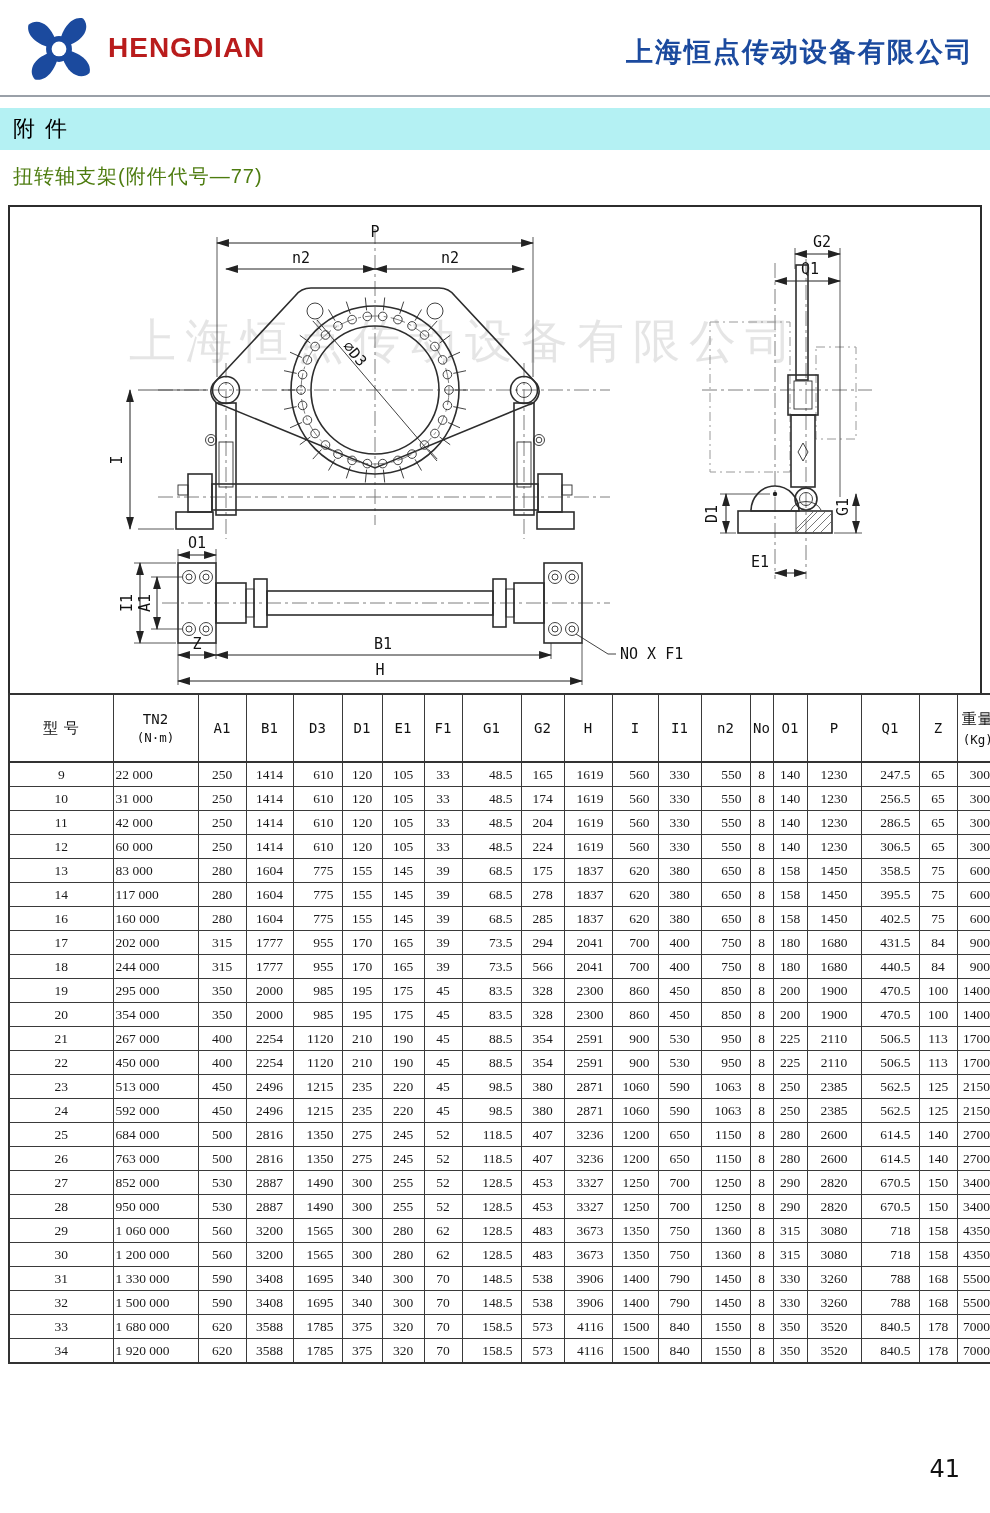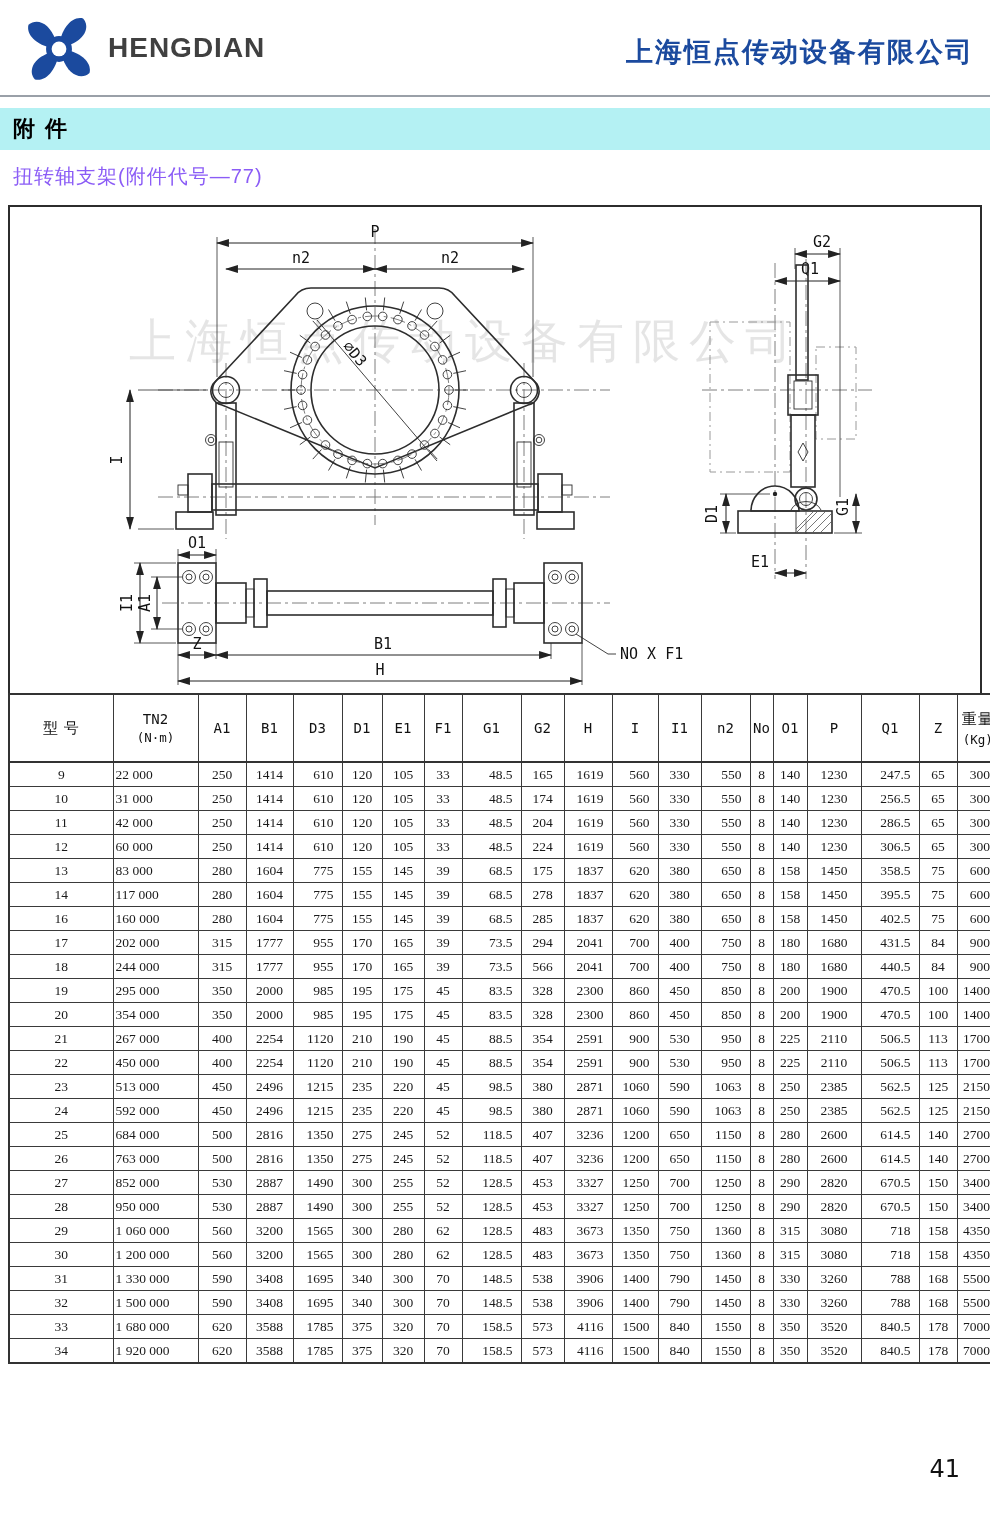--- a/index.html
+++ b/index.html
@@ -7,34 +7,34 @@
     width:990px;height:1513px;background:#fff;margin:0 auto;position:relative;
     font-family:"Liberation Sans","DejaVu Sans",sans-serif;color:#111;overflow:hidden;
   }
   
   .hdr{position:absolute;left:0;top:0;width:990px;height:95px;}
   .hdr-rule{position:absolute;left:0;top:95px;width:990px;height:0;border-top:2px solid #9aa0a8;}
   .logo-wrap{position:absolute;left:22px;top:10px;display:flex;align-items:center;}
   .logo-mark{width:74px;height:76px;}
   .logo-word{
     margin-left:12px;font-size:28px;font-weight:bold;letter-spacing:1px;
-    color:#404040;font-family:"Liberation Sans",sans-serif;
+    color:#b91c1c;font-family:"Liberation Sans",sans-serif;
   }
   .company{
     position:absolute;right:16px;top:34px;font-size:27px;font-weight:bold;letter-spacing:2px;
     color:#1b4a9e;font-family:"Liberation Serif","DejaVu Serif",serif;
   }
   
   .band{
     position:absolute;left:0;top:108px;width:990px;height:42px;background:#b4f1f3;
     line-height:42px;padding-left:13px;box-sizing:border-box;
-    font-size:22px;font-weight:bold;letter-spacing:2px;color:#000;
+    font-size:22px;font-weight:normal;letter-spacing:2px;color:#000;
   }
   .subtitle{
-    position:absolute;left:13px;top:163px;font-size:20px;color:#8b5cf6;letter-spacing:1px;
+    position:absolute;left:13px;top:163px;font-size:20px;color:#4d7c0f;letter-spacing:1px;
   }
   
   .drawing-panel{
     position:absolute;left:8px;top:205px;width:970px;height:521px;
     border:2px solid #2c2c2c;background:#fff;
   }
   .drawing-panel svg{display:block;}
   .ol   {fill:none;stroke:#2d2d2d;stroke-width:1.6;}
   .thin {fill:none;stroke:#2d2d2d;stroke-width:0.9;}
   .cl   {fill:none;stroke:#6f6f6f;stroke-width:0.9;stroke-dasharray:15 4 3 4;}

